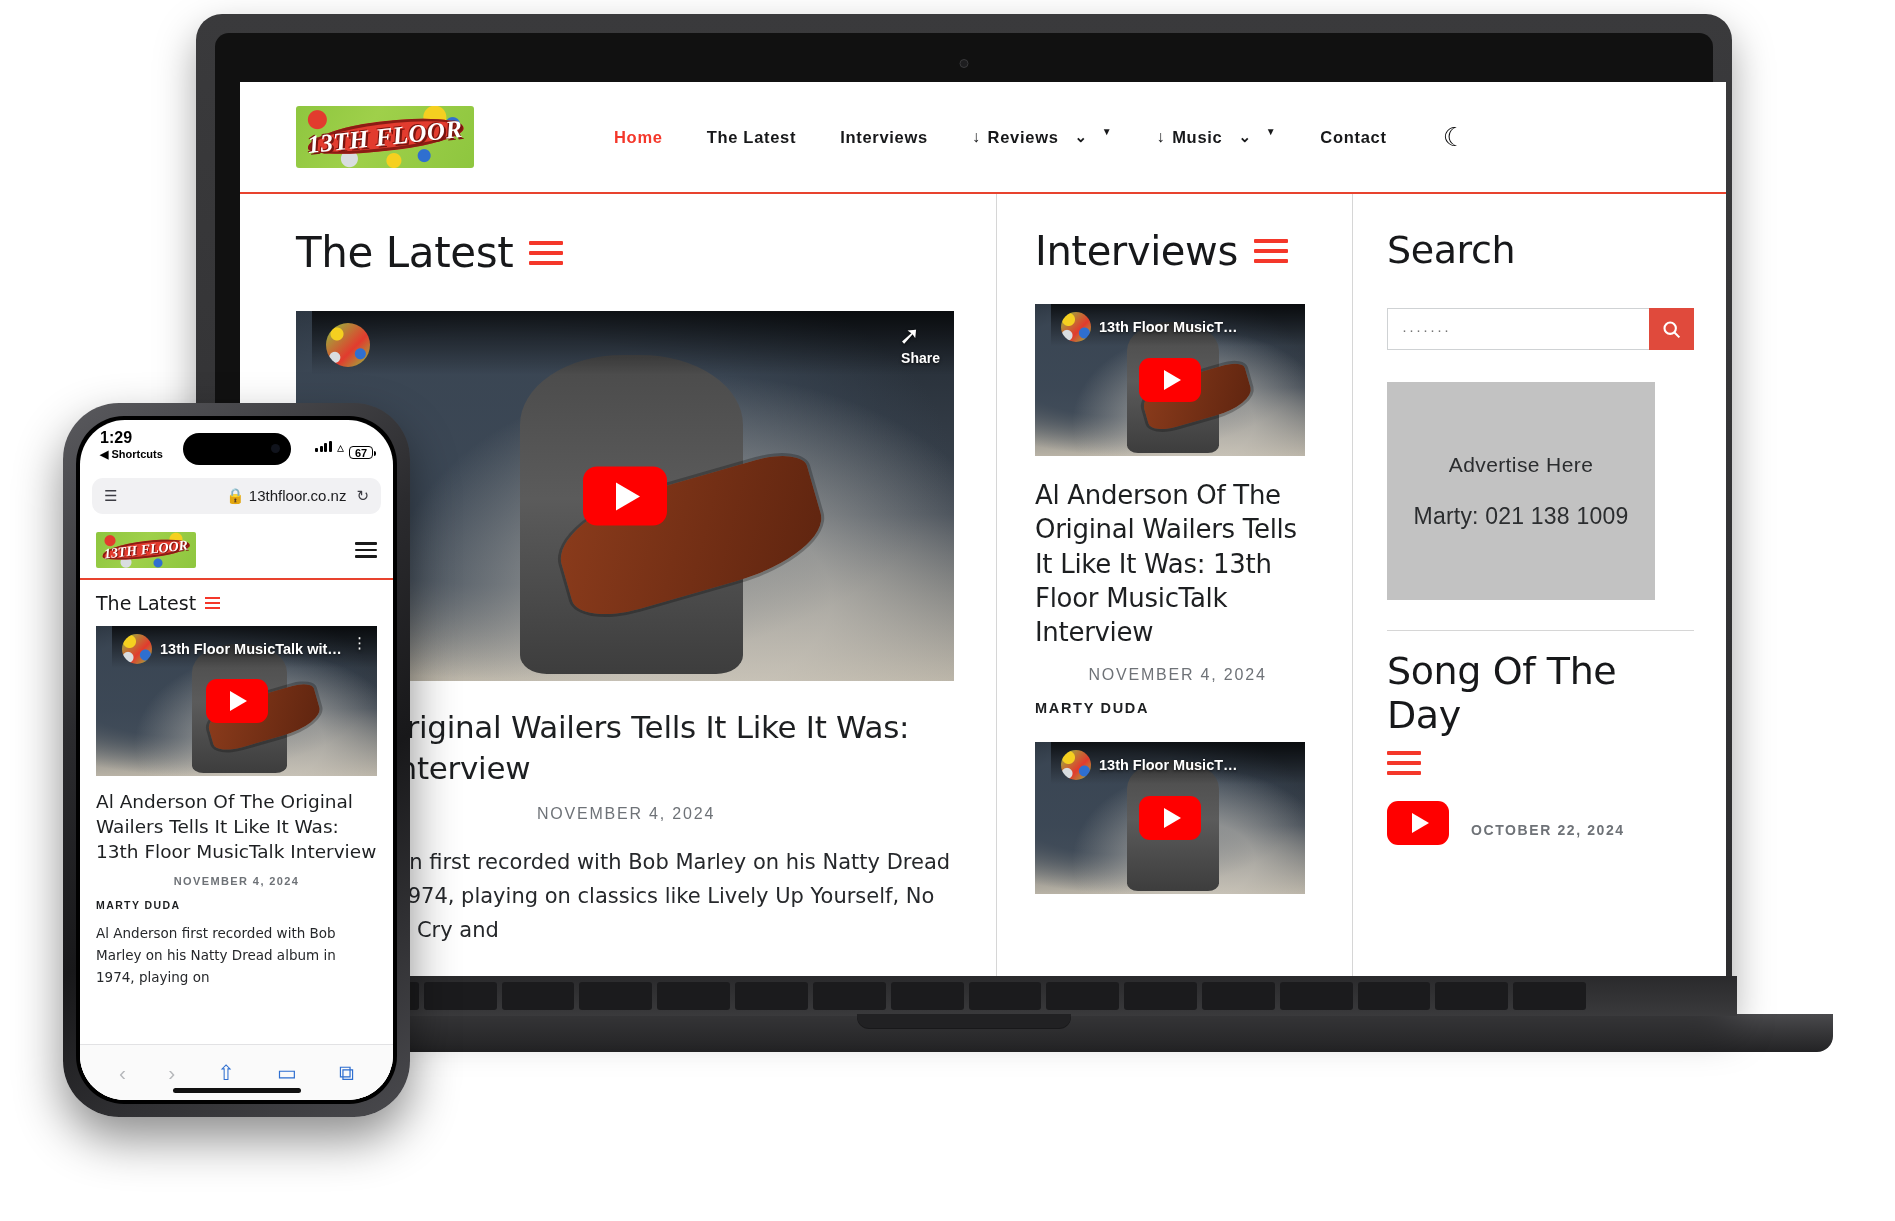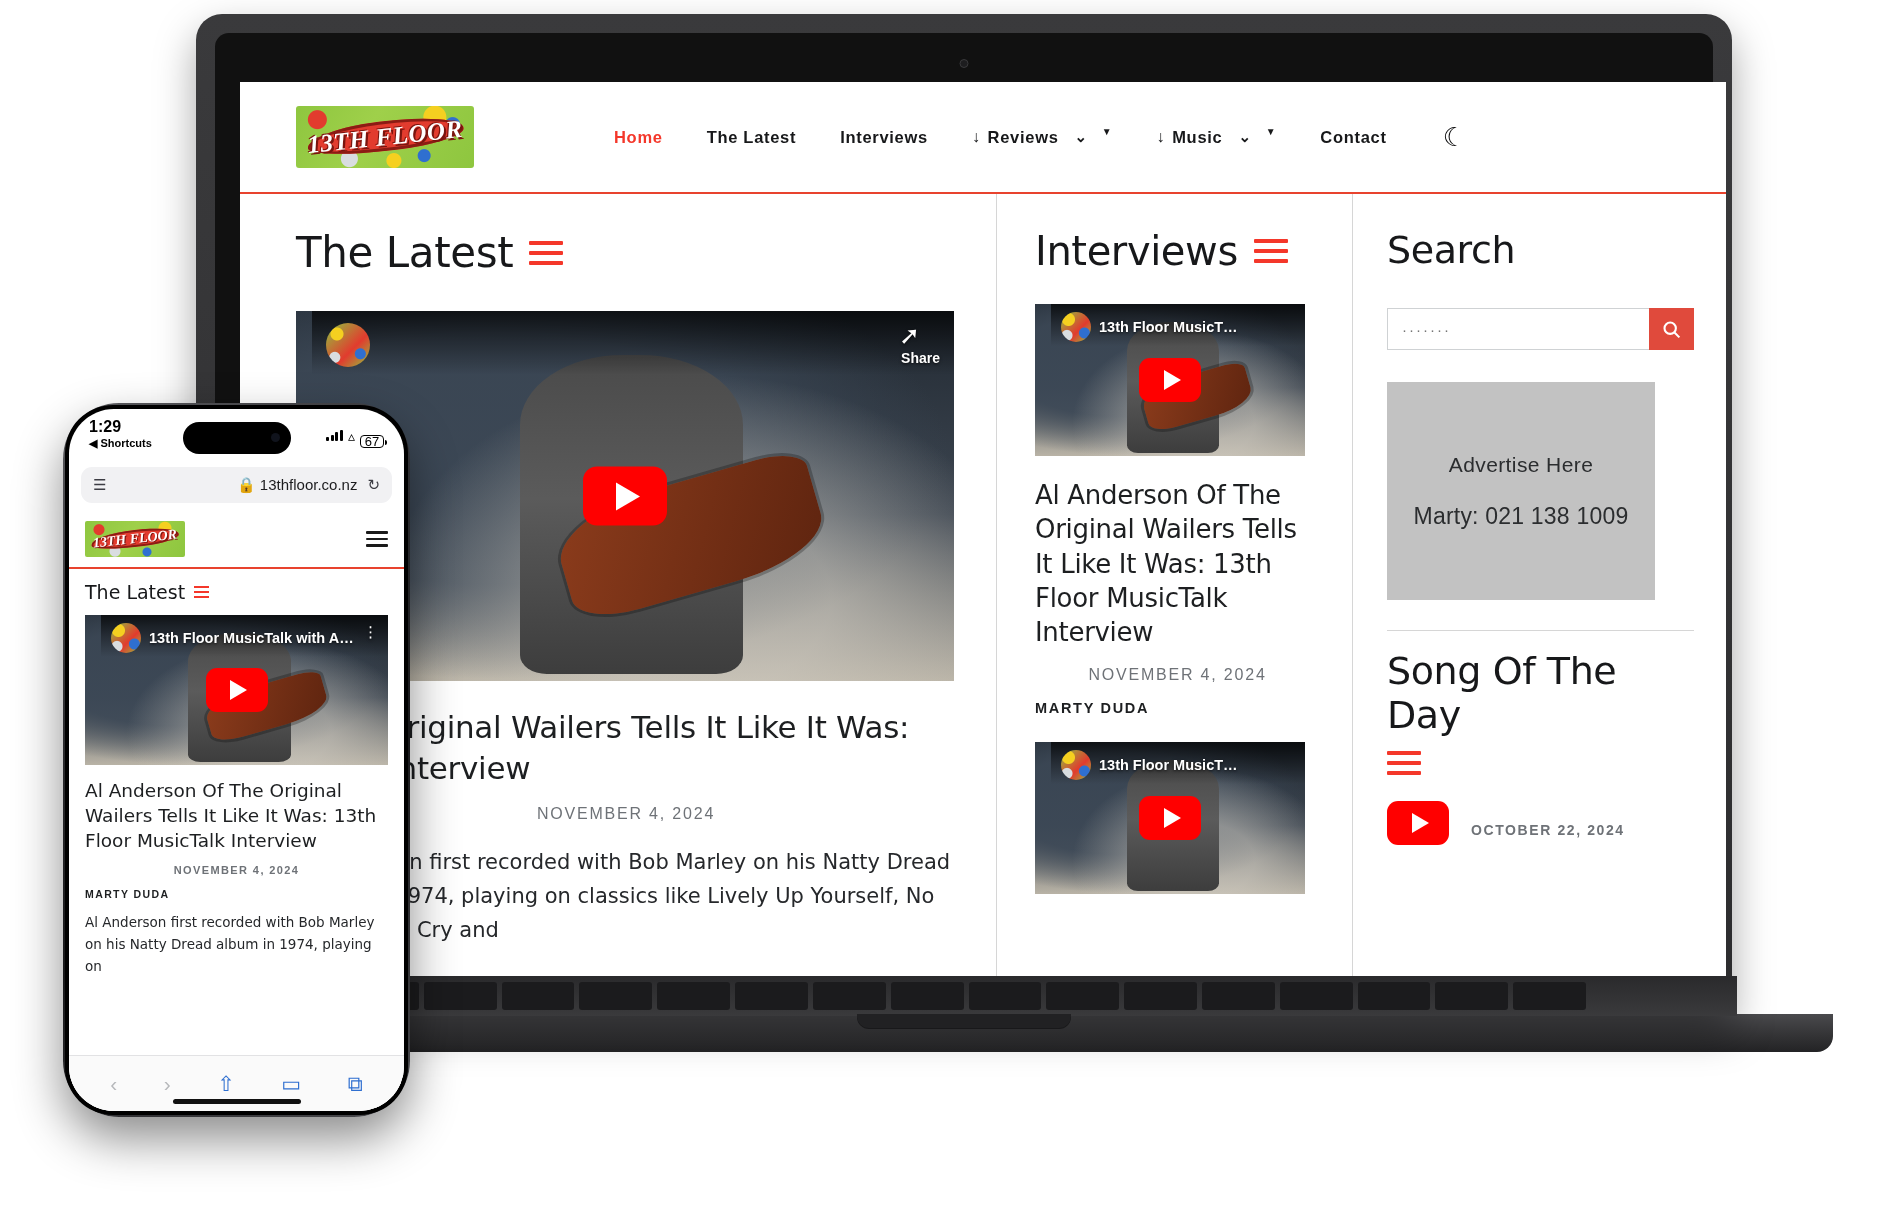--- a/index.html
+++ b/index.html
@@ -235,21 +235,21 @@
     margin-left: 4px;
   }
   .sotd-date { font-size: 14px; letter-spacing:1.6px; color:#6e7277; font-weight:600; padding-top: 14px; }
 
   
   #phone {
     position:absolute; left: 63px; top: 403px; width: 347px; height: 714px;
     border-radius: 56px; z-index: 30;
     background: linear-gradient(145deg,#5a5a5e,#2b2b2e 35%,#18181a 60%,#4a4a4e);
     box-shadow: 0 22px 48px rgba(0,0,0,.45);
-    padding: 2px;
+    padding: 13px;
   }
   .ph-inner {
     width: 100%; height: 100%; border-radius: 48px; background:#000;
     padding: 4px; overflow:hidden;
   }
   .ph-screen {
     width:100%; height:100%; border-radius:45px; background:#fff;
     overflow:hidden; position:relative;
     display:flex; flex-direction:column;
   }
@@ -267,21 +267,21 @@
   }
   .ph-time { font-weight:700; font-size: 16px; line-height:1.05; }
   .ph-shortcuts { font-size: 11px; font-weight:600; margin-top:1px; }
   .ph-status-r { display:flex; align-items:center; gap:5px; padding-top:4px; }
   .sig { display:flex; align-items:flex-end; gap:1.5px; height:11px; }
   .sig i { width:3px; background:#000; border-radius:1px; }
   .sig i:nth-child(1){height:4px}.sig i:nth-child(2){height:6px}
   .sig i:nth-child(3){height:9px}.sig i:nth-child(4){height:11px}
   .batt {
     width: 24px; height: 13px; border:1.6px solid #000; border-radius:4px;
-    font-size: 13px; font-weight:400; display:flex; align-items:center;
+    font-size: 11px; font-weight:700; display:flex; align-items:center;
     justify-content:center; position:relative;margin-top:12px;
   }
   .batt::after{content:"";position:absolute;right:-3.5px;top:4px;width:2px;height:5px;background:#000;border-radius:0 2px 2px 0;}
 
   .ph-urlbar {
     margin: 6px 12px 8px; height: 36px; background:#f1f1f3; border-radius: 11px;
     display:flex; align-items:center; padding: 0 12px; gap: 10px;
   }
   .ph-url { flex:1; text-align:right; font-size: 15px; color:#1c1c1e; }
   .ph-ic { font-size: 15px; color:#3c3c43; }

